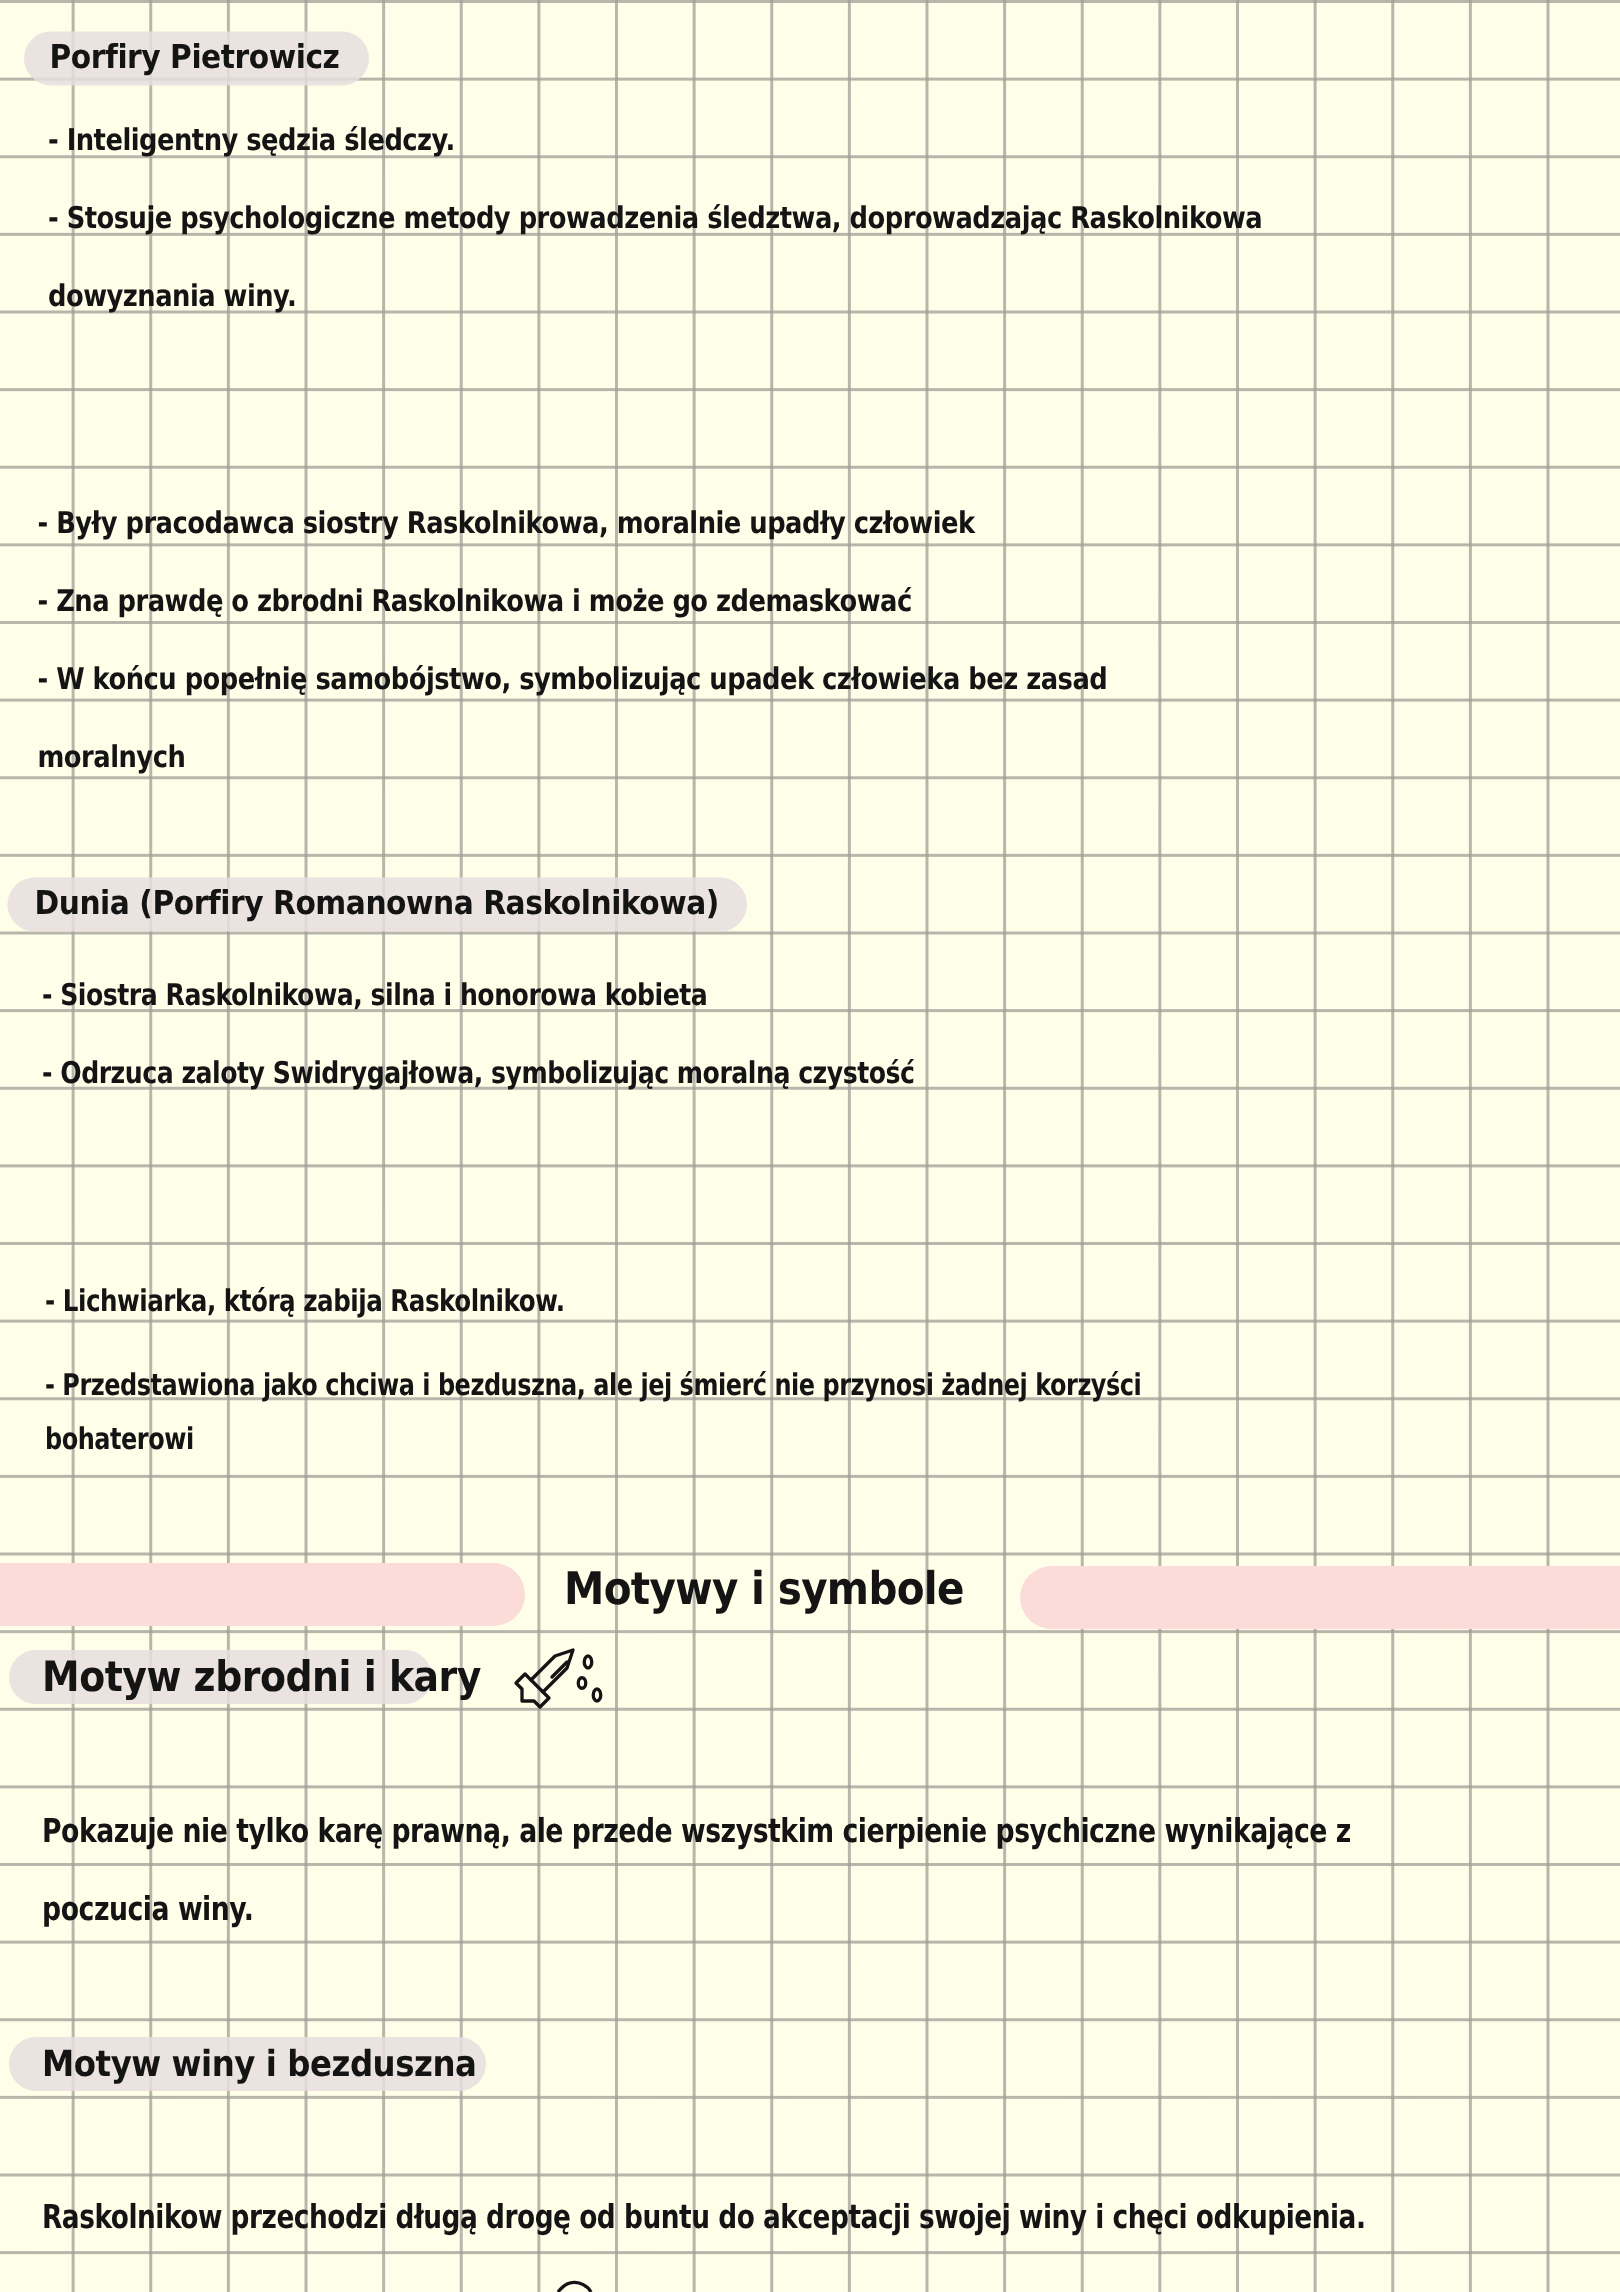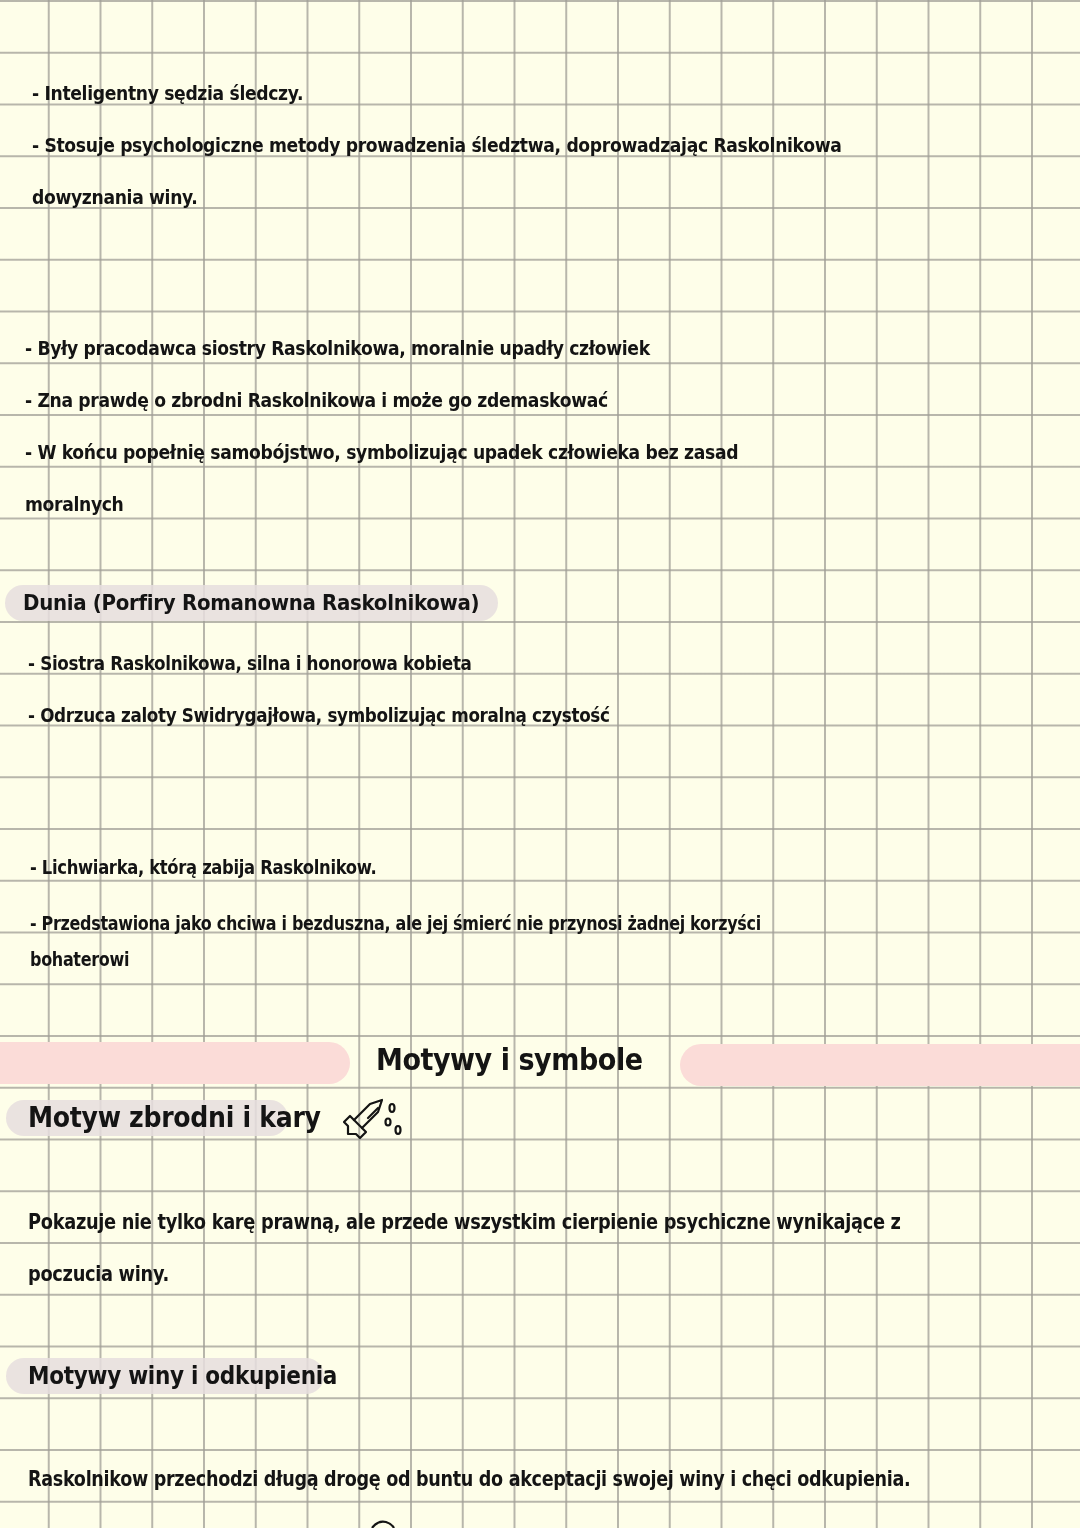--- a/index.html
+++ b/index.html
@@ -59,20 +59,23 @@
       transform: scaleX(0.9);
       transform-origin: left center;
     }
     .icon { position: absolute; }
   </style>
 </head>
 <body>
 
 <div class="page">
 
+  <div class="heading-pill" style="left:16px; top:21px; width:230px; padding-left:17px; box-sizing:border-box;">
+    <span>Porfiry Pietrowicz</span>
+  </div>
   <div class="line" style="left:32px; top:81px; transform:scaleX(0.86);">- Inteligentny sędzia śledczy.</div>
   <div class="line" style="left:32px; top:133px; transform:scaleX(0.86);">- Stosuje psychologiczne metody prowadzenia śledztwa, doprowadzając Raskolnikowa</div>
   <div class="line" style="left:32px; top:185px; transform:scaleX(0.86);">dowyznania winy.</div>
 
   <div class="line" style="left:25px; top:336px; transform:scaleX(0.86);">- Były pracodawca siostry Raskolnikowa, moralnie upadły człowiek</div>
   <div class="line" style="left:25px; top:388px; transform:scaleX(0.86);">- Zna prawdę o zbrodni Raskolnikowa i może go zdemaskować</div>
   <div class="line" style="left:25px; top:440px; transform:scaleX(0.86);">- W końcu popełnię samobójstwo, symbolizując upadek człowieka bez zasad</div>
   <div class="line" style="left:25px; top:492px; transform:scaleX(0.86);">moralnych</div>
 
   <div class="heading-pill" style="left:5px; top:585px; width:493px; padding-left:18px; box-sizing:border-box;">
@@ -99,21 +102,21 @@
       <path d="M42 14 L32 24"></path>
       <ellipse cx="56" cy="14" rx="2.5" ry="4"></ellipse>
       <ellipse cx="52" cy="28" rx="2.5" ry="3.5"></ellipse>
       <ellipse cx="62" cy="36" rx="2.5" ry="4"></ellipse>
     </g>
   </svg>
   <div class="line" style="left:28px; top:1209px; font-size:22px; transform:scaleX(0.81);">Pokazuje nie tylko karę prawną, ale przede wszystkim cierpienie psychiczne wynikające z</div>
   <div class="line" style="left:28px; top:1261px; font-size:22px; transform:scaleX(0.81);">poczucia winy.</div>
 
   <div class="heading-pill" style="left:6px; top:1358px; width:318px; padding-left:22px; box-sizing:border-box; font-size:24px;">
-    <span>Motywy winy i odkupienia</span>
+    <span>Motyw winy i bezduszna</span>
   </div>
   <div class="line" style="left:28px; top:1466px; font-size:22px; transform:scaleX(0.80);">Raskolnikow przechodzi długą drogę od buntu do akceptacji swojej winy i chęci odkupienia.</div>
 
   <svg class="icon" style="left:370px; top:1520px;" width="30" height="8" viewBox="0 0 30 8">
     <path d="M2 8 Q8 0 16 2 Q22 4 24 8" fill="none" stroke="#141414" stroke-width="2.2"></path>
   </svg>
 
 </div>
 
 </body></html>

